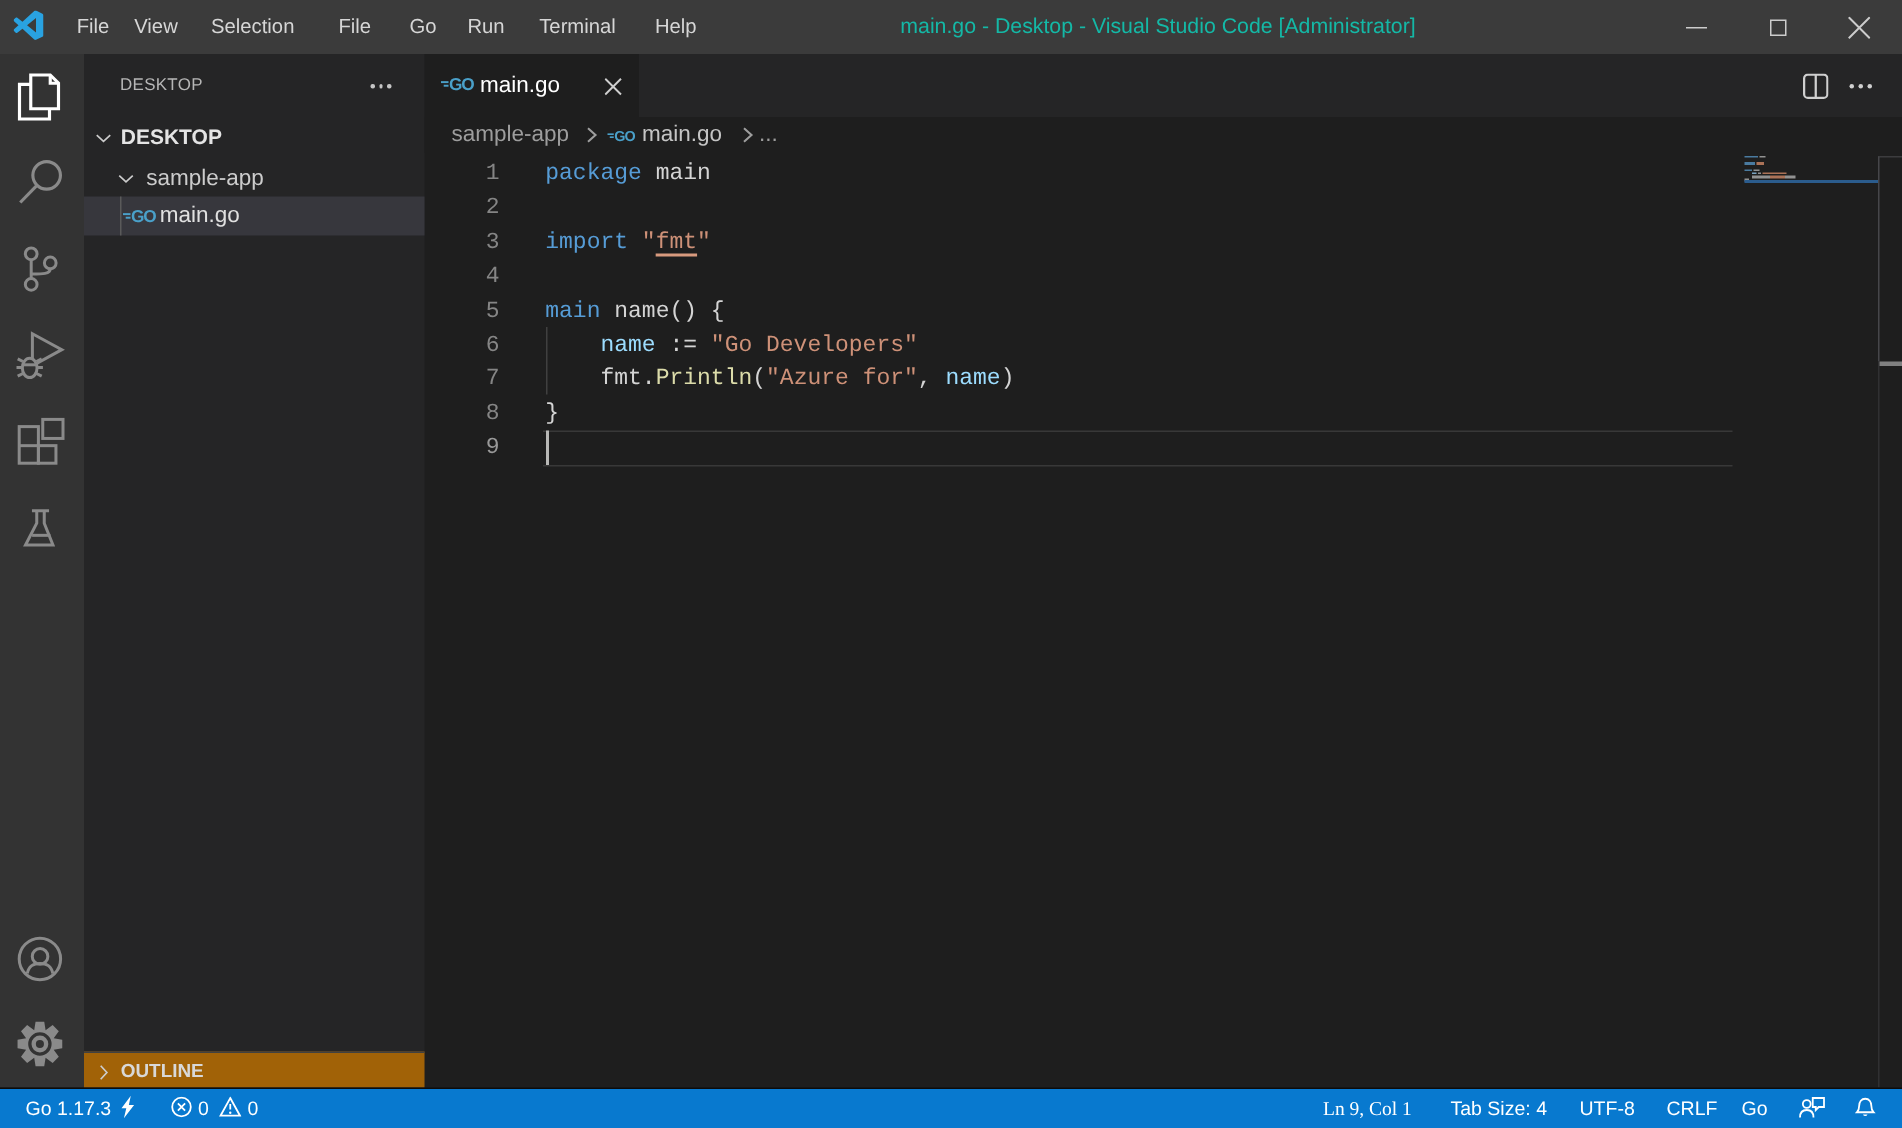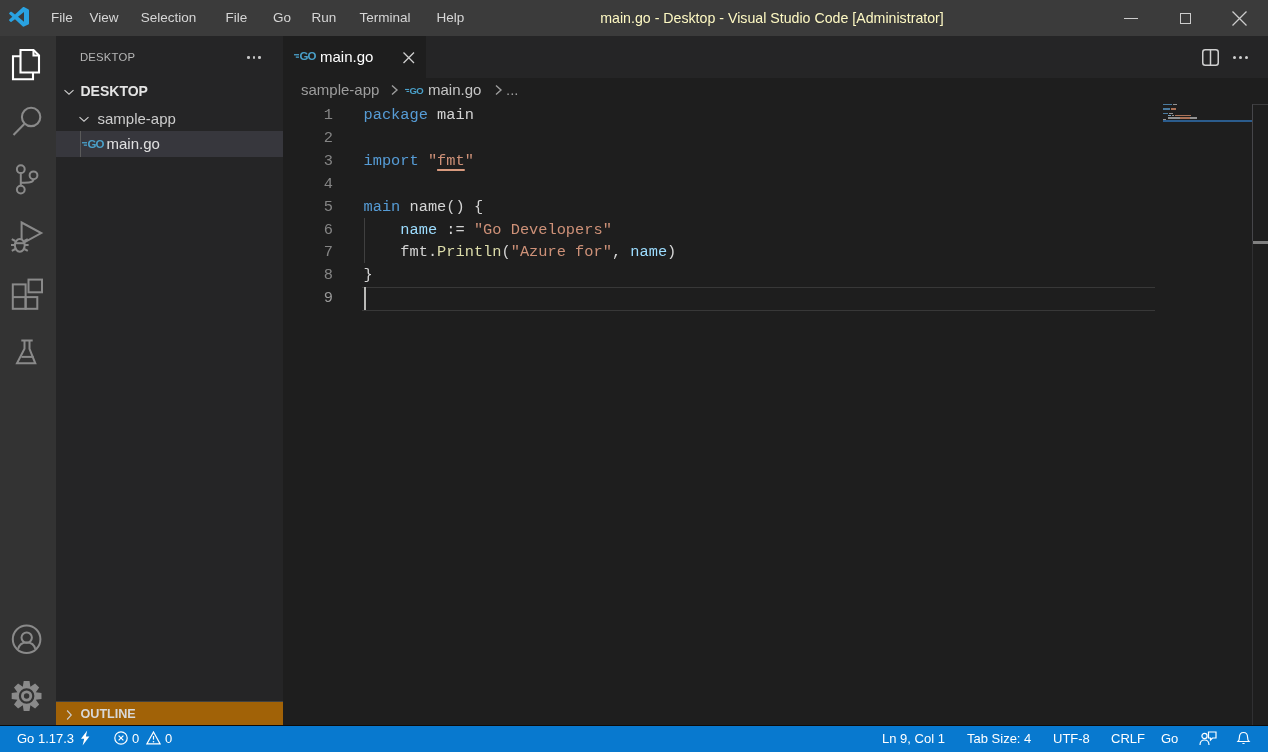--- a/index.html
+++ b/index.html
@@ -20,21 +20,21 @@
   <div class="abs" id="menubar" style="left:0;top:0;height:36px;color:#d6d6d6;font-size:13.5px;">
       <div class="abs" style="left: 62px; top: 0px; height: 36px; line-height: 36px; transform: translateX(-50%);">File</div>
       <div class="abs" style="left: 104px; top: 0px; height: 36px; line-height: 36px; transform: translateX(-50%);">View</div>
       <div class="abs" style="left: 168.5px; top: 0px; height: 36px; line-height: 36px; transform: translateX(-50%);">Selection</div>
       <div class="abs" style="left: 236.5px; top: 0px; height: 36px; line-height: 36px; transform: translateX(-50%);">File</div>
       <div class="abs" style="left: 282px; top: 0px; height: 36px; line-height: 36px; transform: translateX(-50%);">Go</div>
       <div class="abs" style="left: 324px; top: 0px; height: 36px; line-height: 36px; transform: translateX(-50%);">Run</div>
       <div class="abs" style="left: 385px; top: 0px; height: 52px; line-height: 36px; transform: translateX(-50%);">Terminal</div>
       <div class="abs" style="left: 450.5px; top: 0px; height: 36px; line-height: 36px; transform: translateX(-50%);">Help</div>
     </div>
-  <div class="abs" style="left:772px;top:0;height:36px;line-height:36px;color:#fef9c3;font-size:14.2px;transform:translateX(-50%);">main.go - Desktop - Visual Studio Code [Administrator]</div>
+  <div class="abs" style="left:772px;top:0;height:36px;line-height:36px;color:#14b8a6;font-size:14.2px;transform:translateX(-50%);">main.go - Desktop - Visual Studio Code [Administrator]</div>
 
   <div class="abs" style="left:1124px;top:17.6px;width:13.5px;height:1.5px;background:#cccccc;"></div>
   <div class="abs" style="left:1180px;top:13px;width:11px;height:11px;border:1.2px solid #cccccc;"></div>
   <svg class="abs" style="left:1232px;top:10.5px;" width="15" height="15" viewBox="0 0 15 15">
     <path stroke="#cccccc" stroke-width="1.3" d="M0.5 0.5 L14.5 14.5 M14.5 0.5 L0.5 14.5"></path>
   </svg>
 
   <div class="abs" style="left:0;top:36px;width:56px;height:689px;background:#333333;"></div>
   <div class="abs" id="actbar">
       <div class="abs" style="left: 8px; top: 48px; width: 40px; height: 40px;"><svg width="40" height="40" viewBox="0 0 40 40">
@@ -240,21 +240,21 @@
           <circle cx="7" cy="7" r="6.2" fill="none" stroke="#ffffff" stroke-width="1.2"></circle>
           <path stroke="#ffffff" stroke-width="1.2" d="M4.6 4.6 L9.4 9.4 M9.4 4.6 L4.6 9.4"></path>
         </svg></div>
       <div class="abs" style="left: 132px; top: 0px; height: 26px; line-height: 26px;">0</div>
       <div class="abs" style="left: 146px; top: 0px; height: 26px; line-height: 26px;"><svg width="15" height="14" viewBox="0 0 15 14" style="margin-top:5px;">
           <path fill="none" stroke="#ffffff" stroke-width="1.2" d="M7.5 1 L14 12.8 L1 12.8 Z"></path>
           <path stroke="#ffffff" stroke-width="1.2" d="M7.5 5 L7.5 8.6"></path>
           <circle cx="7.5" cy="10.8" r="0.8" fill="#ffffff"></circle>
         </svg></div>
       <div class="abs" style="left: 165px; top: 0px; height: 26px; line-height: 26px;">0</div>
-      <div class="abs" style="left: 882px; top: 0px; height: 26px; line-height: 26px;">Ln 9, Col 1</div>
+      <div class="abs" style="left: 882px; top: 0px; height: 26px; line-height: 26px; font-family: Liberation Serif, serif;">Ln 9, Col 1</div>
       <div class="abs" style="left: 967px; top: 0px; height: 26px; line-height: 26px;">Tab Size: 4</div>
       <div class="abs" style="left: 1053px; top: 0px; height: 42px; line-height: 26px;">UTF-8</div>
       <div class="abs" style="left: 1111px; top: 0px; height: 26px; line-height: 26px;">CRLF</div>
       <div class="abs" style="left: 1161px; top: 0px; height: 26px; line-height: 26px;">Go</div>
       <div class="abs" style="left: 1199px; top: 0px; height: 26px; line-height: 26px;"><svg width="18" height="15" viewBox="0 0 18 15" style="margin-top:5px;">
           <circle cx="5.5" cy="5" r="2.6" fill="none" stroke="#ffffff" stroke-width="1.2"></circle>
           <path fill="none" stroke="#ffffff" stroke-width="1.2" d="M1 14 C1 10.5 3 9 5.5 9 C8 9 10 10.5 10 14"></path>
           <path fill="none" stroke="#ffffff" stroke-width="1.2" d="M9.5 1 L17 1 L17 7 L13.5 7 L11.5 9 L11.5 7 L9.5 7 Z"></path>
         </svg></div>
       <div class="abs" style="left: 1236px; top: 0px; height: 26px; line-height: 26px;"><svg width="15" height="16" viewBox="0 0 15 16" style="margin-top:4px;">

